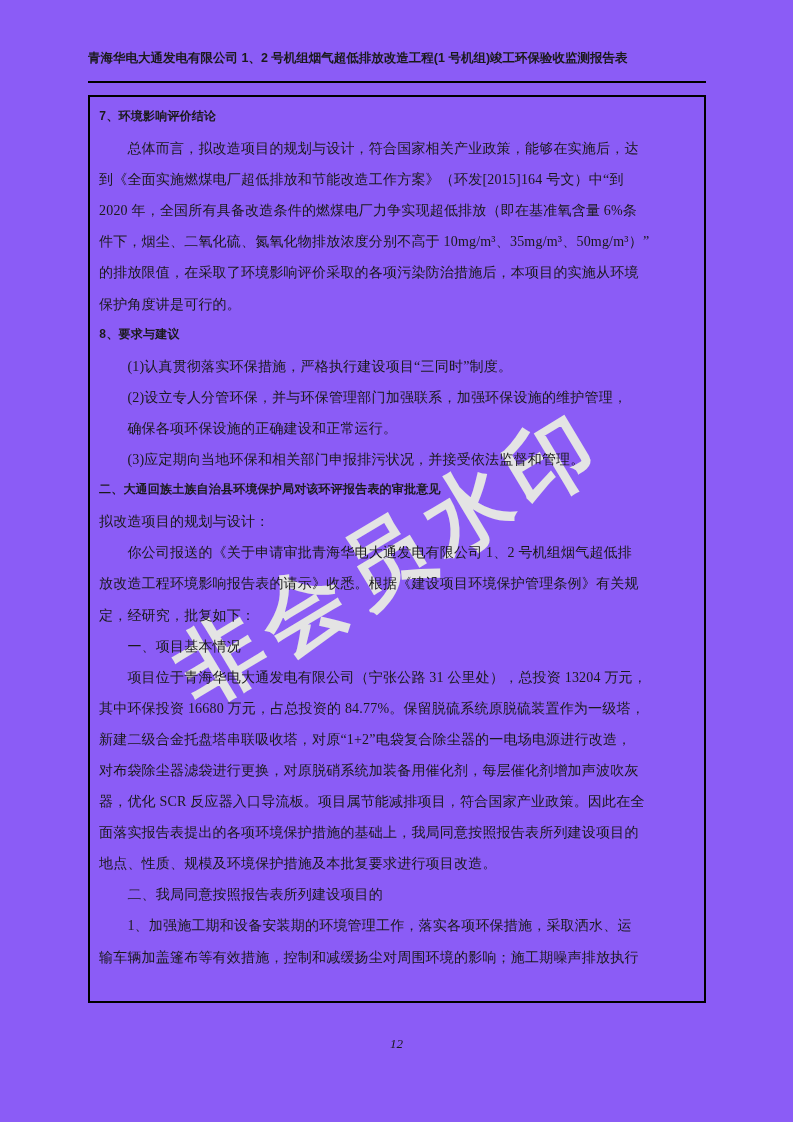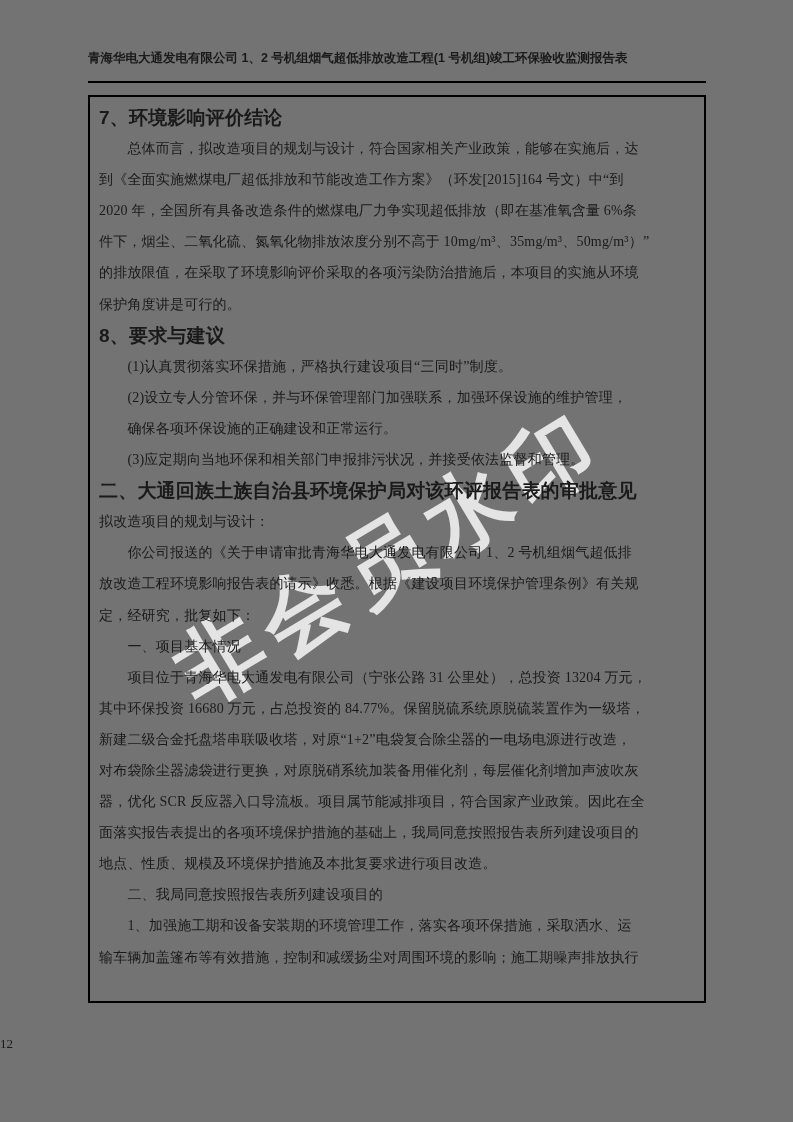--- a/index.html
+++ b/index.html
@@ -1,20 +1,20 @@
 <!DOCTYPE html>
 <html><head>
 <meta charset="utf-8">
 <style>
   html, body { margin: 0; padding: 0; background: #ffffff; }
   .page {
     position: relative;
     width: 793px;
     height: 1122px;
-    background: #737373;
+    background: #8b5cf6;
     overflow: hidden;
     font-family: "Liberation Serif", "DejaVu Serif", serif;
     color: #1a1a1a;
   }
   .doc-header {
     position: absolute;
     left: 88px;
     top: 50px;
     width: 618px;
     font-family: "Liberation Sans", "DejaVu Sans", sans-serif;
@@ -64,32 +64,33 @@
   }
   .line {
     white-space: pre;
     font-size: 14px;
     line-height: 31.1px;
     height: 31.1px;
     overflow: hidden;
     letter-spacing: 0.2px;
   }
   .line.bold {
-    font-family: Liberation Sans, sans-serif;
+    font-family: Liberation Mono, monospace;
     font-weight: bold;
-    font-size: 19px;
+    font-size: 12px;
   }
   .page-number {
     position: absolute;
     left: 0;
     top: 1036px;
     width: 100%;
-    text-align: left;
+    text-align: center;
     font-size: 13px;
     z-index: 2;
+    font-style: italic;
   }
 </style>
 </head>
 <body>
 
 <div class="page">
 
   <div class="doc-header">青海华电大通发电有限公司 1、2 号机组烟气超低排放改造工程(1 号机组)竣工环保验收监测报告表</div>
 
   <div class="header-rule"></div>

